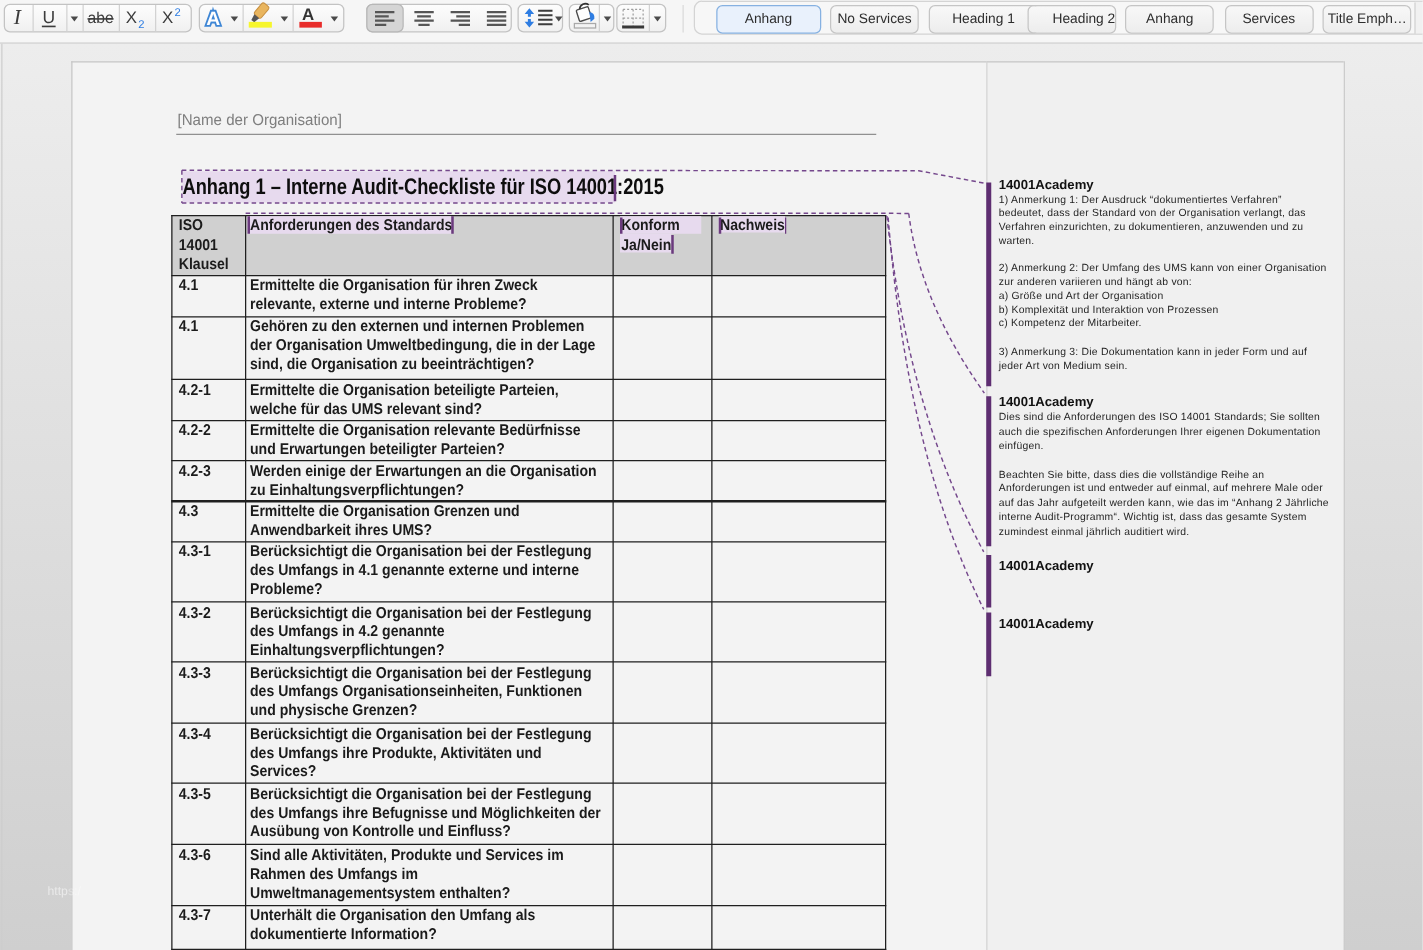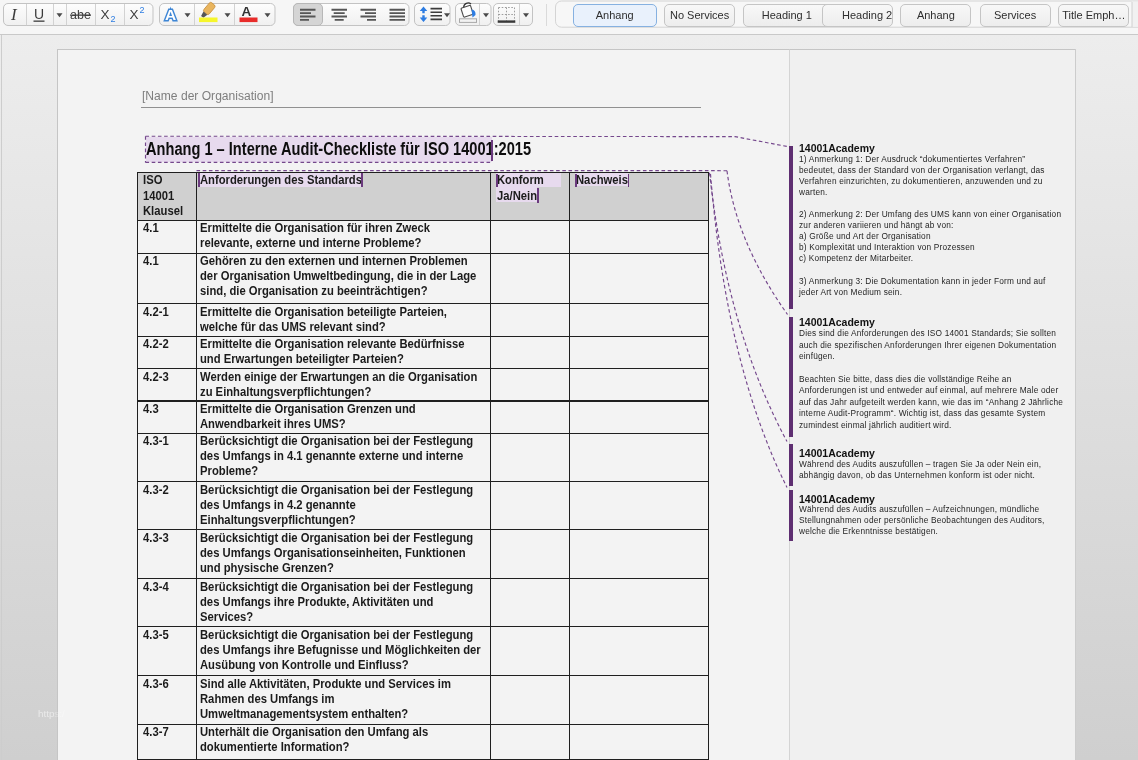--- a/index.html
+++ b/index.html
@@ -113,25 +113,23 @@
 <div class="cmt" style="top:142.8px">
     <div class="ct">14001Academy</div>
     <div class="cb" style="line-height:11.1px">1) Anmerkung 1: Der Ausdruck “dokumentiertes Verfahren”<br>bedeutet, dass der Standard von der Organisation verlangt, das<br>Verfahren einzurichten, zu dokumentieren, anzuwenden und zu<br>warten.<br>&nbsp;<br>2) Anmerkung 2: Der Umfang des UMS kann von einer Organisation<br>zur anderen variieren und hängt ab von:<br>a) Größe und Art der Organisation<br>b) Komplexität und Interaktion von Prozessen<br>c) Kompetenz der Mitarbeiter.<br>&nbsp;<br>3) Anmerkung 3: Die Dokumentation kann in jeder Form und auf<br>jeder Art von Medium sein.</div>
   </div>
 <div class="cmt" style="top:317.3px">
     <div class="ct">14001Academy</div>
     <div class="cb" style="line-height:11.45px">Dies sind die Anforderungen des ISO 14001 Standards; Sie sollten<br>auch die spezifischen Anforderungen Ihrer eigenen Dokumentation<br>einfügen.<br>&nbsp;<br>Beachten Sie bitte, dass dies die vollständige Reihe an<br>Anforderungen ist und entweder auf einmal, auf mehrere Male oder<br>auf das Jahr aufgeteilt werden kann, wie das im “Anhang 2 Jährliche<br>interne Audit-Programm“. Wichtig ist, dass das gesamte System<br>zumindest einmal jährlich auditiert wird.</div>
   </div>
 <div class="cmt" style="top:448.0px">
     <div class="ct">14001Academy</div>
-    <div class="cb" style="line-height:11.1px">Während des Audits auszufüllen – tragen Sie Ja oder Nein ein,<br>abhängig davon, ob das Unternehmen konform ist oder nicht.</div>
   </div>
 <div class="cmt" style="top:493.5px">
     <div class="ct">14001Academy</div>
-    <div class="cb" style="line-height:11.1px">Während des Audits auszufüllen – Aufzeichnungen, mündliche<br>Stellungnahmen oder persönliche Beobachtungen des Auditors,<br>welche die Erkenntnisse bestätigen.</div>
   </div>
 
 <svg class="ab" style="left:0;top:0" width="1138" height="35" viewBox="0 0 1138 35">
 <defs>
 <linearGradient id="bg" x1="0" y1="0" x2="0" y2="1">
 <stop offset="0" stop-color="#fdfdfd"></stop>
         <stop offset="1" stop-color="#f0f0f0"></stop>
 </linearGradient>
 <linearGradient id="sg" x1="0" y1="0" x2="0" y2="1">
 <stop offset="0" stop-color="#f9f9f9"></stop>

